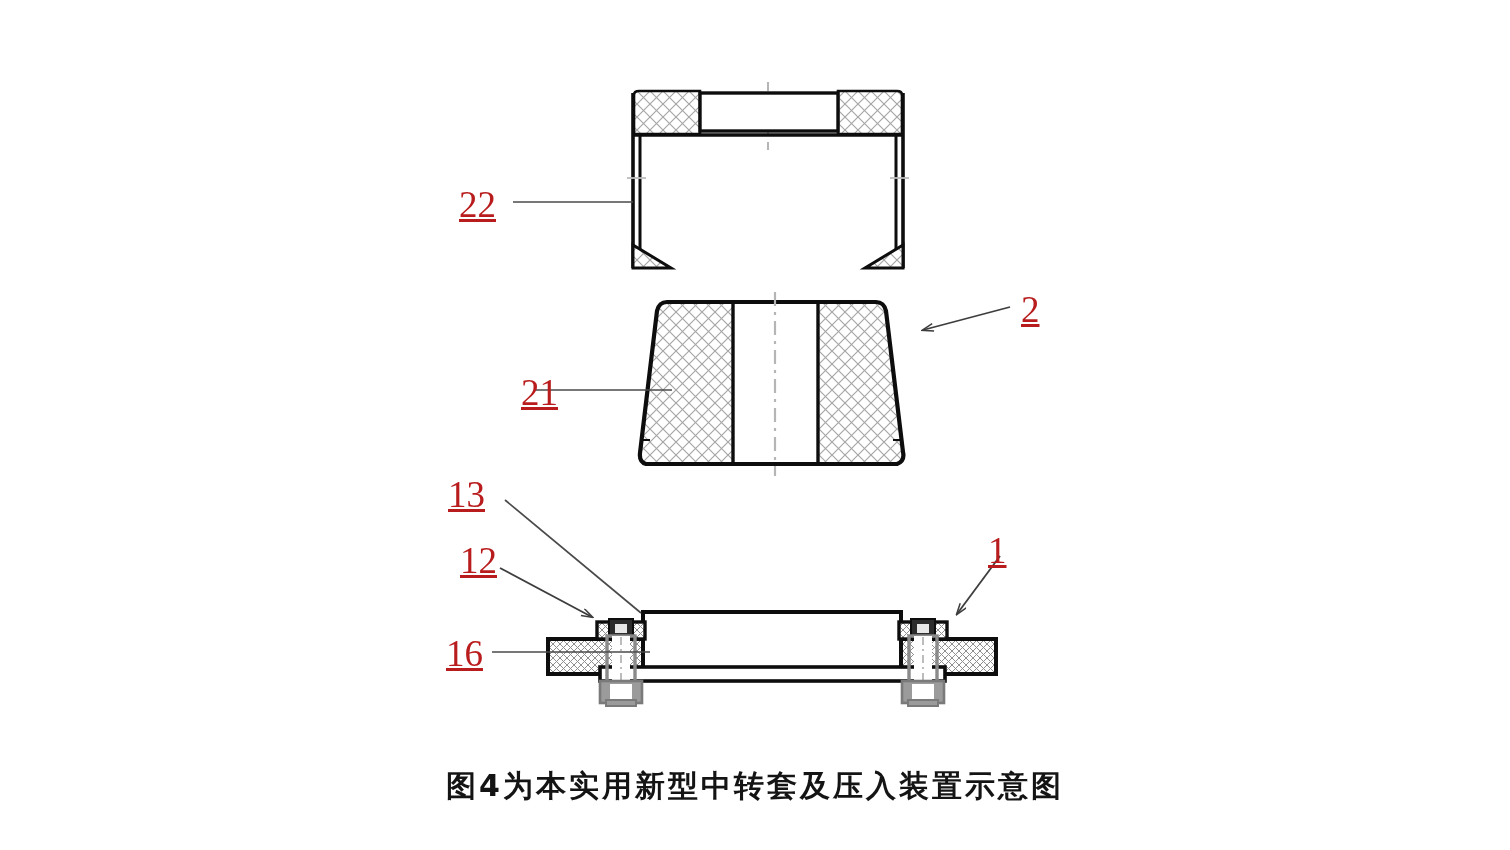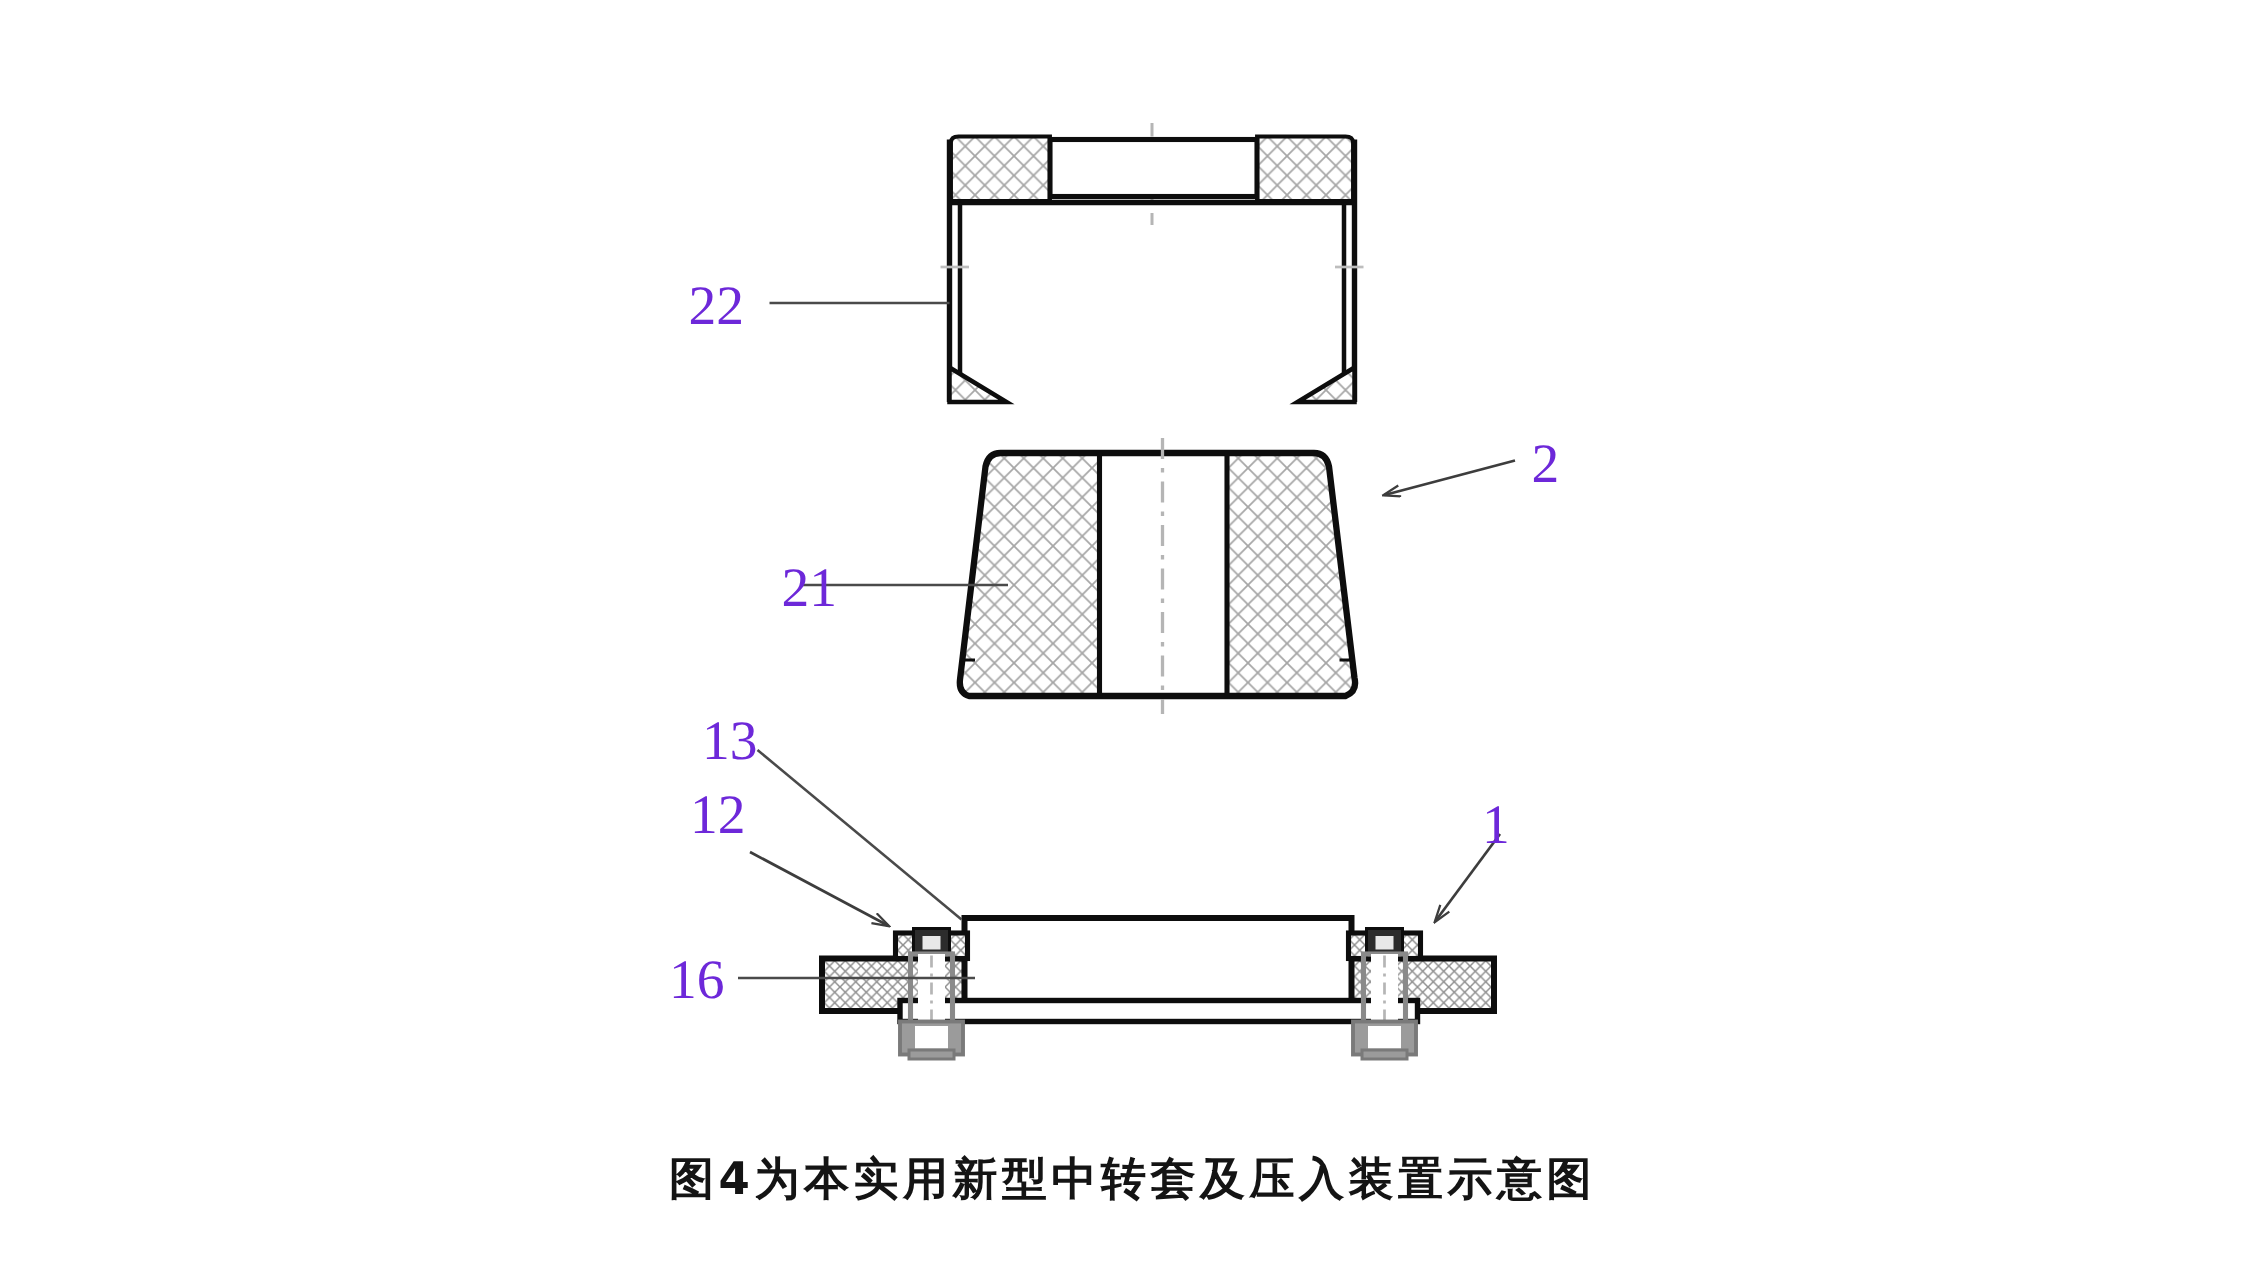--- a/index.html
+++ b/index.html
@@ -25,24 +25,25 @@
     left: 0;
     top: 0;
     width: 1510px;
     height: 850px;
     display: block;
   }
   .ref-label {
     position: absolute;
     font-family: "Liberation Serif", serif;
     font-size: 37px;
-    color: #6d28d9;
+    color: #b91c1c;
     line-height: 1;
     white-space: nowrap;
     user-select: none;
+    text-decoration: underline;
   }
   #caption {
     position: absolute;
     left: 0;
     top: 766px;
     width: 1510px;
     text-align: center;
     font-family: "DejaVu Sans", sans-serif;
     font-weight: bold;
     font-size: 30px;
@@ -180,23 +181,23 @@
       <line x1="1000" y1="556" x2="957" y2="614" stroke="#3d3d3d" stroke-width="1.8" marker-end="url(#arrowhead)"></line>
     </g>
   </svg>
 
   <div class="ref-label" style="left:459px; top:186px;">22</div>
 
   <div class="ref-label" style="left:489px; top:374px;margin-left:32px;">21</div>
 
   <div class="ref-label" style="left:1021px; top:291px;">2</div>
 
-  <div class="ref-label" style="left:468px; top:476px;">13</div>
-
-  <div class="ref-label" style="left:460px; top:525px;">12</div>
+  <div class="ref-label" style="left:448px; top:476px;">13</div>
+
+  <div class="ref-label" style="left:460px; top:542px;">12</div>
 
   <div class="ref-label" style="left:446px; top:635px;">16</div>
 
   <div class="ref-label" style="left:988px; top:532px;">1</div>
 
   <div id="caption">图4为本实用新型中转套及压入装置示意图</div>
 
 </div>
 
 </body></html>

